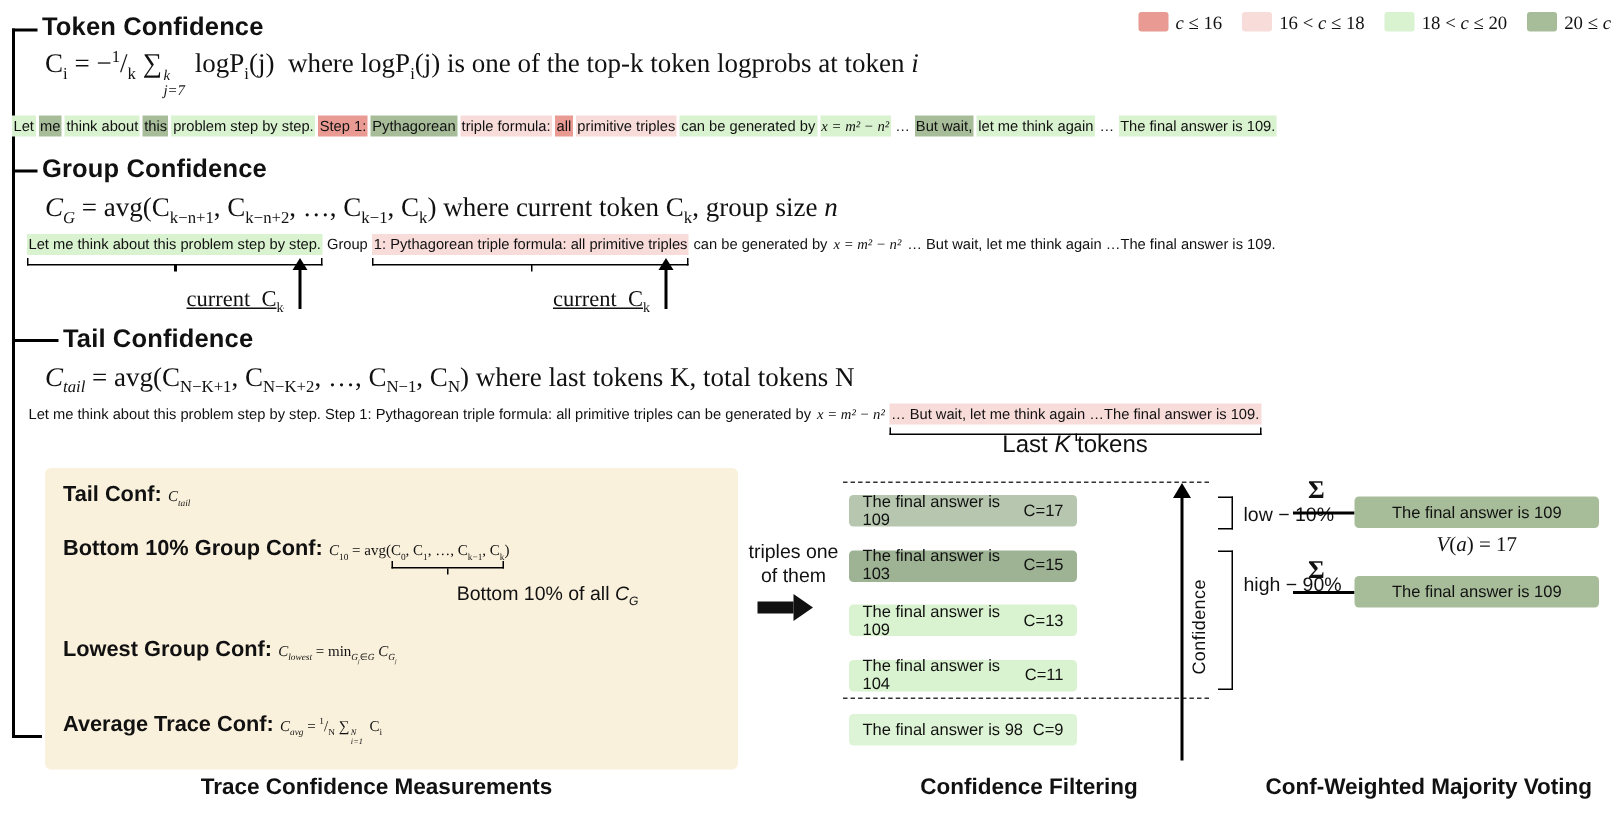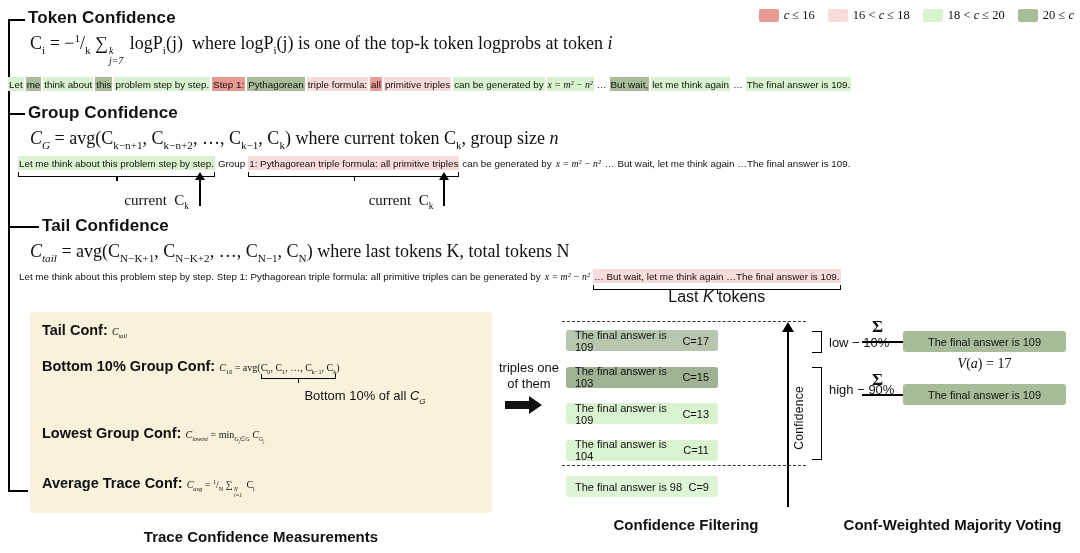--- a/index.html
+++ b/index.html
@@ -17,27 +17,27 @@
   .tk.c-s{background:#a7bd99;}
   .tk.c-p{background:#f8dcda;}
   .tk.c-r{background:#e89a93;}
   .tk.c-n{background:transparent;}
   .tk.it{font-style:italic;font-family:"Liberation Serif",serif;}
   .ubrace{position:absolute;left:0;right:0;bottom:-7px;height:4px;
           border-left:1.3px solid #000;border-right:1.3px solid #000;border-bottom:1.3px solid #000;}
   .ubrace::after{content:"";position:absolute;left:50%;bottom:-5px;width:1.3px;height:5px;background:#000;}
   .uparr{position:absolute;right:14px;top:24px;width:2px;height:26px;background:#000;}
   .uparr::before{content:"";position:absolute;top:-8px;left:-4px;border:5px solid transparent;border-top:none;border-bottom:8px solid #000;}
-  .arrlabel{position:absolute;right:26px;top:36px;font-family:"Liberation Serif",serif;font-size:15px;white-space:nowrap;}
+  .arrlabel{position:absolute;right:26px;top:36px;font-family:"Liberation Serif",serif;font-size:15px;white-space:nowrap;text-decoration:underline;}
   .arrlabel sub{font-size:.62em;}
   .bracelabel{position:absolute;left:50%;transform:translateX(-50%);bottom:-23px;font-size:16px;font-family:"Liberation Sans",sans-serif;white-space:nowrap;}
   
   #legend{position:absolute;top:8px;right:6px;display:flex;gap:13px;align-items:center;
           font-family:"Liberation Serif",serif;font-size:12.5px;}
-  .lg-item{display:flex;align-items:center;gap:5px;}
+  .lg-item{display:flex;align-items:flex-start;gap:5px;}
   .lg-sw{width:20px;height:13px;border-radius:2px;display:inline-block;}
   
   #mbox{position:absolute;left:30px;top:312px;width:462px;height:201px;background:#faf1dc;border-radius:4px;}
   .mrow{position:absolute;left:12px;white-space:nowrap;font-size:15px;}
   .mlabel{font-weight:bold;font-size:14.5px;font-family:"Liberation Sans",sans-serif;}
   .mformula{font-family:"Liberation Serif",serif;font-size:10px;}
   .mformula sub,.mformula sup{font-size:.62em;}
   .ub{position:relative;}
   .ub::after{content:"";position:absolute;left:0;right:0;bottom:-6px;height:4px;
              border-left:1px solid #000;border-right:1px solid #000;border-bottom:1px solid #000;}
@@ -155,21 +155,21 @@
       <span class="mformula"><i>C<sub>lowest</sub></i> = min<sub><i>G<sub>j</sub></i>∈<i>G</i></sub> <i>C<sub>G<sub>j</sub></sub></i></span>
     </div>
     <div class="mrow" style="top:162px;">
       <span class="mlabel">Average Trace Conf:</span>
       <span class="mformula"><i>C<sub>avg</sub></i> = <sup>1</sup>/<sub>N</sub> ∑<span class="ssum">
             <span>N</span>
             <span>i=1</span>
           </span> C<sub>i</sub></span>
     </div>
   </div>
-  <div class="caption" style="left:30px;width:462px;margin-top:12px;">Trace Confidence Measurements</div>
+  <div class="caption" style="left:20px;width:462px;">Trace Confidence Measurements</div>
 
   <div id="sel-text">
     <div>triples one</div>
     <div>of them</div>
   </div>
   <div id="sel-arrow"></div>
 
   <div class="dash" style="left:562px;top:321px;"></div>
   <div class="dash" style="left:562px;top:465px;"></div>
   <div id="fcol">

